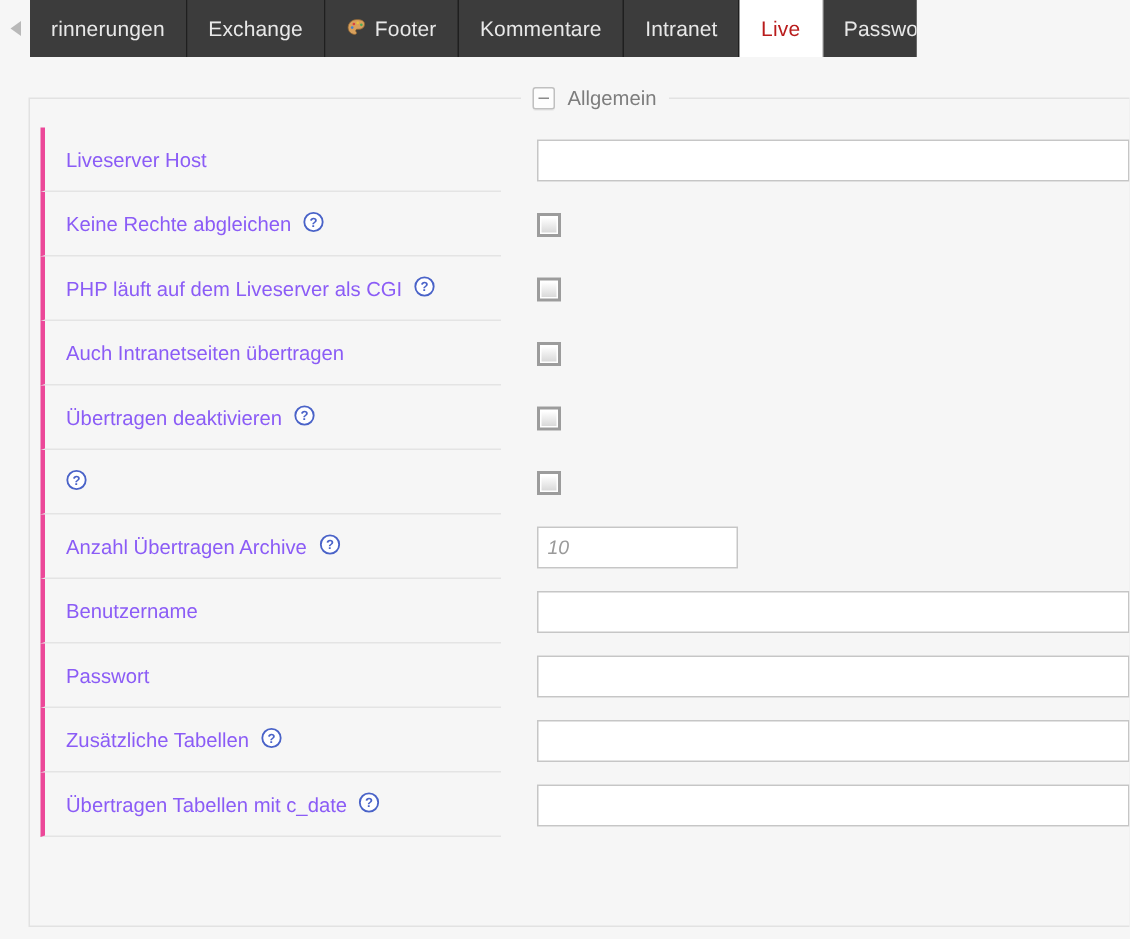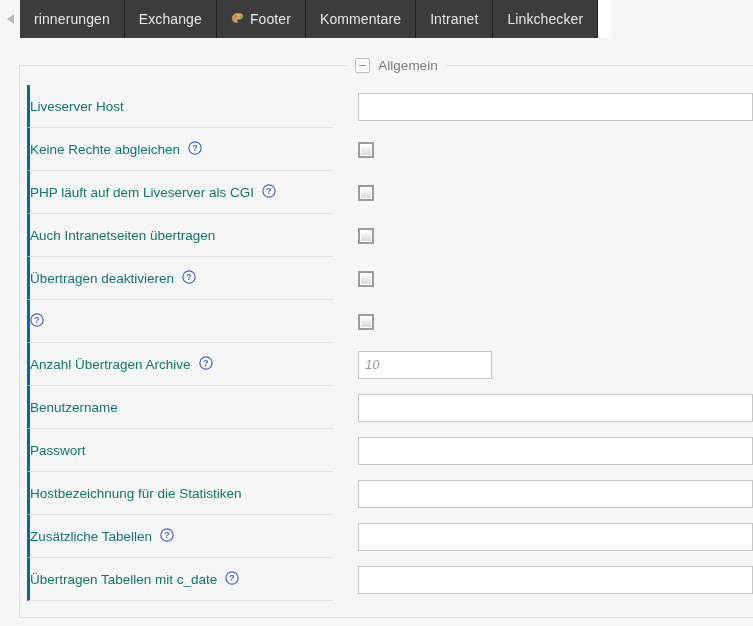--- a/index.html
+++ b/index.html
@@ -113,23 +113,24 @@
     align-items: center;
     height: 43px;
     padding-left: 7px;
   }
   .row .label-cell {
     flex: 0 0 307px;
     height: 43px;
     display: flex;
     align-items: center;
     gap: 8px;
-    border-left: 3px solid #0369a1;
+    padding-left: 14px;
+    border-left: 3px solid #ec4899;
     border-bottom: 1px solid #e4e4e4;
-    color: #0f766e;
+    color: #8b5cf6;
     font-size: 13.5px;
     white-space: nowrap;
   }
   .row .field-cell {
     flex: 1 1 auto;
     display: flex;
     align-items: center;
     padding-left: 24px;
   }
 
@@ -191,23 +192,20 @@
         </svg>
       </span>
       <span>Footer</span>
     </div>
     <div class="tab">
       <span>Kommentare</span>
     </div>
     <div class="tab">
       <span>Intranet</span>
     </div>
-    <div class="tab">
-      <span>Linkchecker</span>
-    </div>
     <div class="tab active">
       <span>Live</span>
     </div>
     <div class="tab">
       <span>Passwort</span>
     </div>
     <div class="tab"></div>
   </div>
 
 <div id="content">
@@ -304,28 +302,20 @@
         <div class="row">
           <div class="label-cell">
             <span>Passwort</span>
           </div>
           <div class="field-cell">
             <input class="text" type="text" value="" placeholder="" style="">
           </div>
         </div>
         <div class="row">
           <div class="label-cell">
-            <span>Hostbezeichnung für die Statistiken</span>
-          </div>
-          <div class="field-cell">
-            <input class="text" type="text" value="" placeholder="" style="">
-          </div>
-        </div>
-        <div class="row">
-          <div class="label-cell">
             <span>Zusätzliche Tabellen</span>
             <span class="help-icon"><svg width="14" height="14" viewBox="0 0 16 16">
                 <circle cx="8" cy="8" r="7" fill="#ffffff" stroke="#4a63c8" stroke-width="1.4"></circle>
                 <text x="8" y="11.6" text-anchor="middle" font-family="Liberation Sans, sans-serif" font-size="10" font-weight="bold" fill="#4a63c8">?</text>
               </svg></span>
           </div>
           <div class="field-cell">
             <input class="text" type="text" value="" placeholder="" style="">
           </div>
         </div>

